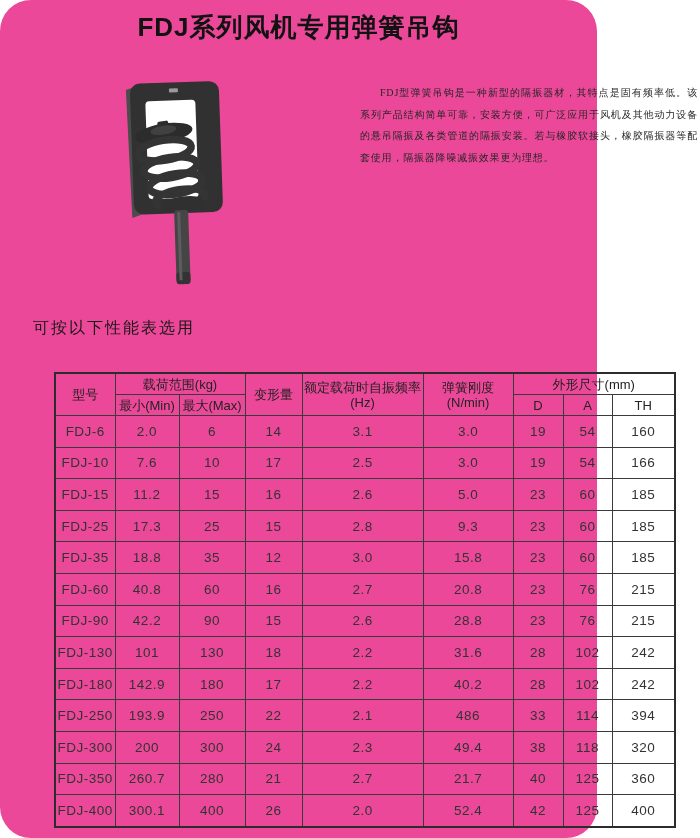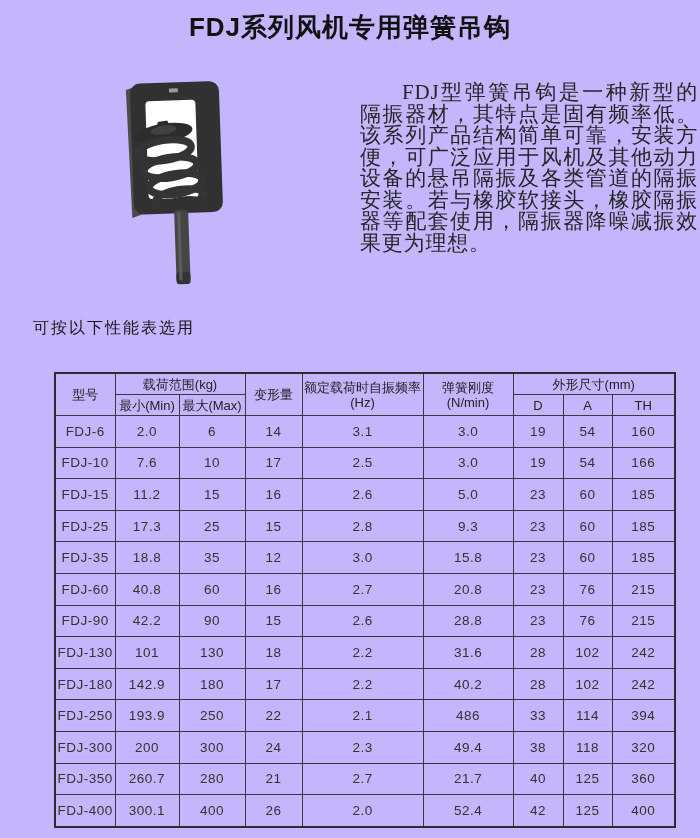--- a/index.html
+++ b/index.html
@@ -3,38 +3,38 @@
 <meta charset="utf-8">
 <style>
   html, body { margin: 0; padding: 0; }
   body {
     width: 700px; height: 838px;
     background: #ffffff;
     font-family: "Liberation Sans", sans-serif;
     color: #1f1f1f;
     overflow: hidden;
   }
-  .page { position: relative; width: 700px; height: 838px; background: #c4b5fd; }
+  .page { position: relative; width: 597px; height: 838px; background: #ec4899; border-radius: 31px; }
 
   .title {
     position: absolute; top: 10px; left: 0; right: 0;
     margin: 0; text-align: center;
     font-family: "Liberation Sans", sans-serif;
     font-size: 26px; font-weight: bold; letter-spacing: 1px;
     color: #121212;
   }
 
   .photo-wrap { position: absolute; left: 110px; top: 70px; width: 152px; height: 228px; }
   .photo-wrap svg { width: 100%; height: 100%; }
 
   .intro {
     position: absolute; left: 360px; top: 82px; width: 338px;
     margin: 0;
     font-family: "Liberation Serif", serif;
-    font-size: 21px; line-height: 21.5px; letter-spacing: 0.8px;
+    font-size: 10px; line-height: 21.5px; letter-spacing: 0.8px;
     color: #262626;
     text-align: justify; text-indent: 2em;
   }
 
   .caption {
     position: absolute; left: 33px; top: 318px;
     font-family: "Liberation Serif", serif;
     font-size: 16px; letter-spacing: 2px; color: #171717;
   }
 

